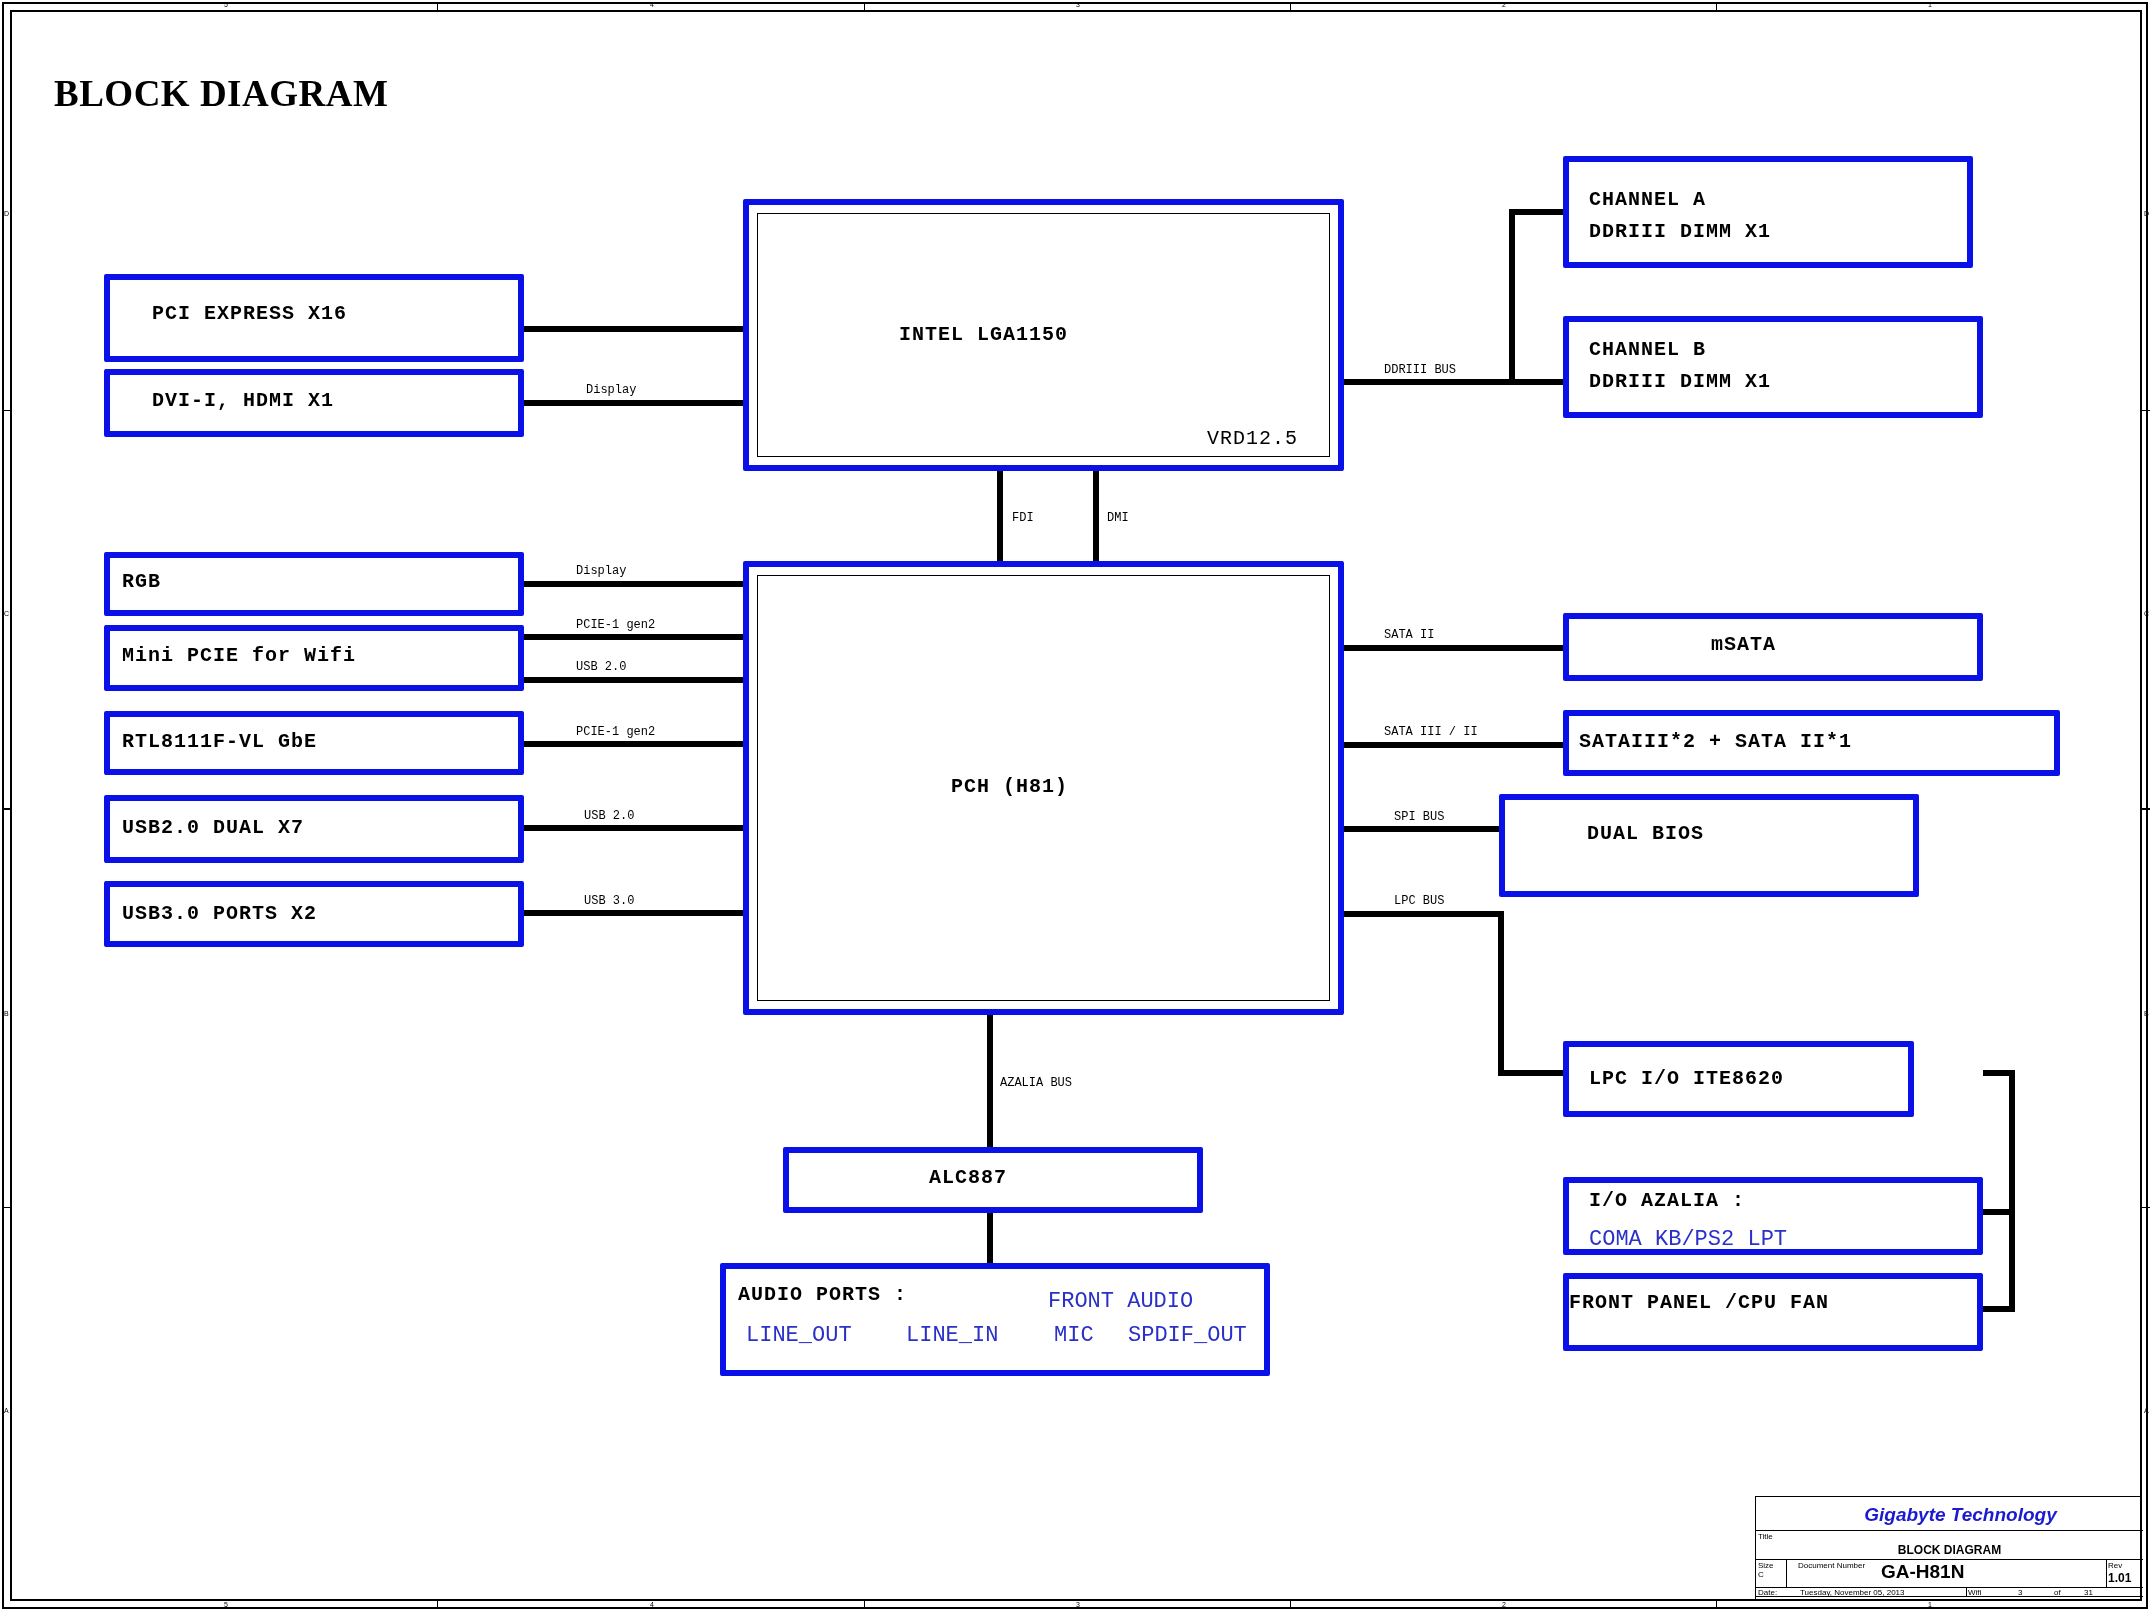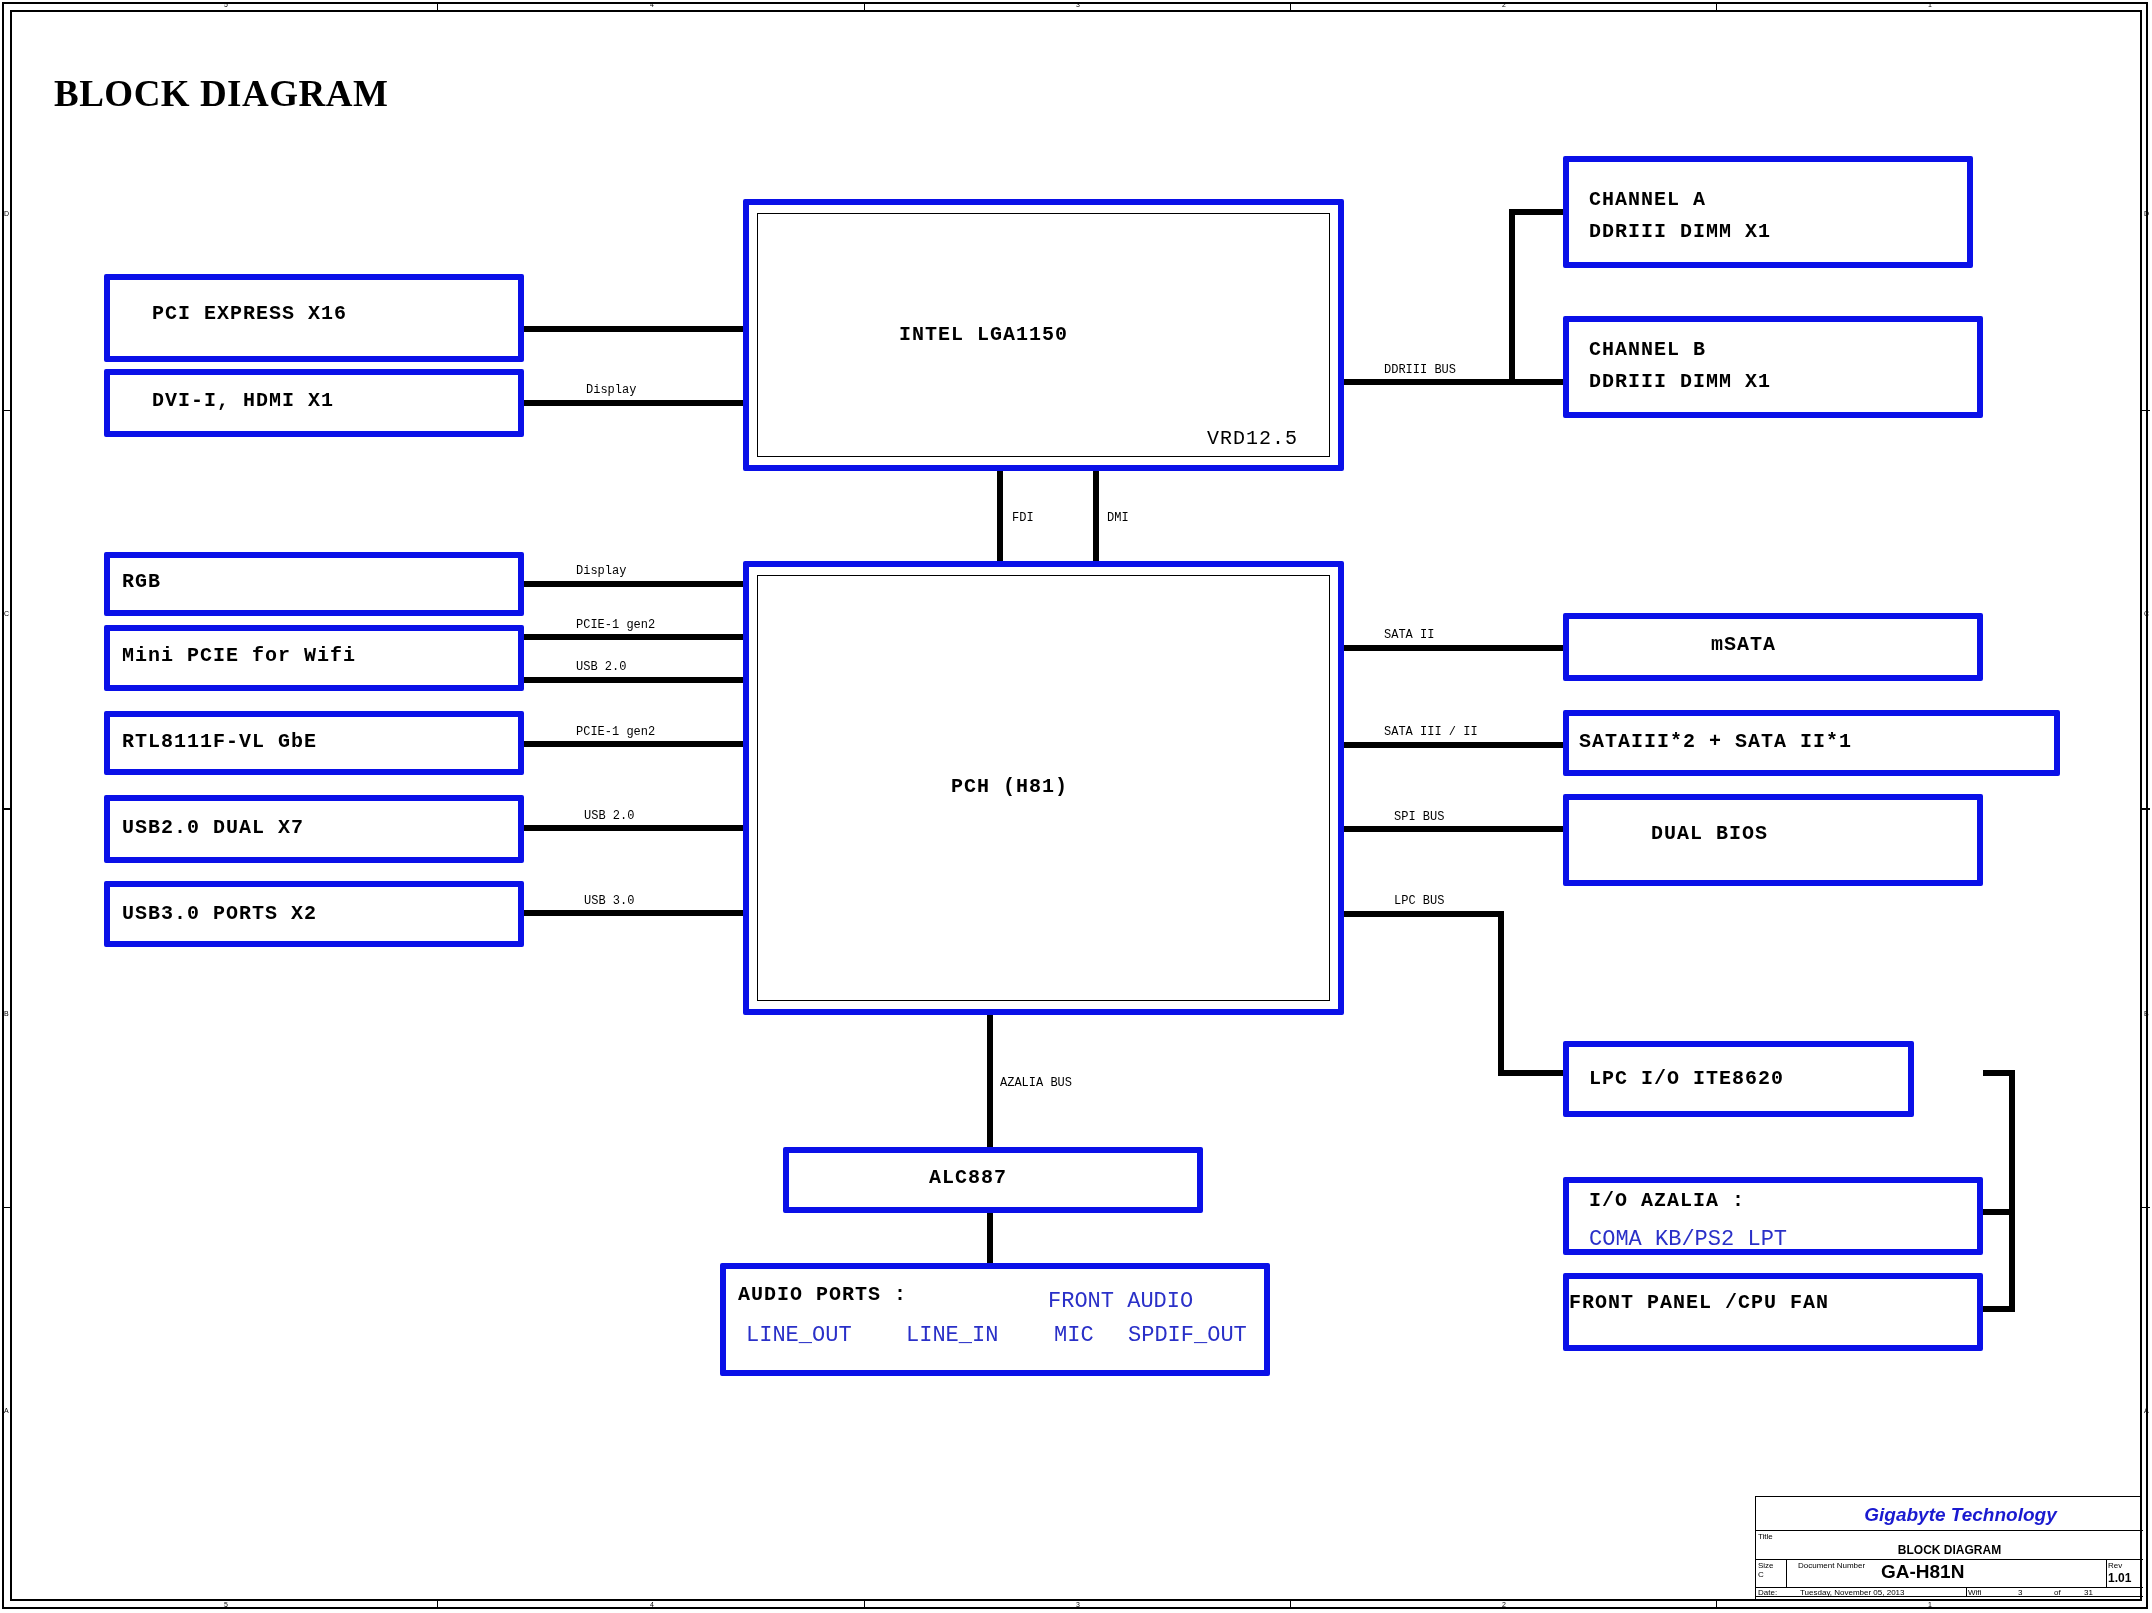--- a/index.html
+++ b/index.html
@@ -143,21 +143,21 @@
 </div>
 
 <div class="wire" style="left:1344px;top:742px;width:219px;height:6px"></div>
 <div class="bus" style="left:1384px;top:725px">SATA III / II</div>
 <div class="blk" style="left:1563px;top:710px;width:497px;height:66px">
   <div class="t" style="left:10px;top:14px">SATAIII*2 + SATA II*1</div>
 </div>
 
 <div class="wire" style="left:1344px;top:826px;width:219px;height:6px"></div>
 <div class="bus" style="left:1394px;top:810px">SPI BUS</div>
-<div class="blk" style="left:1563px;top:794px;width:420px;height:92px">
+<div class="blk" style="left:1499px;top:794px;width:420px;height:103px">
   <div class="t" style="left:82px;top:22px">DUAL BIOS</div>
 </div>
 
 <div class="wire" style="left:1344px;top:911px;width:160px;height:6px"></div>
 <div class="wire" style="left:1498px;top:911px;width:6px;height:165px"></div>
 <div class="wire" style="left:1498px;top:1070px;width:65px;height:6px"></div>
 <div class="bus" style="left:1394px;top:894px">LPC BUS</div>
 <div class="blk" style="left:1563px;top:1041px;width:351px;height:76px">
   <div class="t" style="left:20px;top:20px">LPC I/O ITE8620</div>
 </div>

